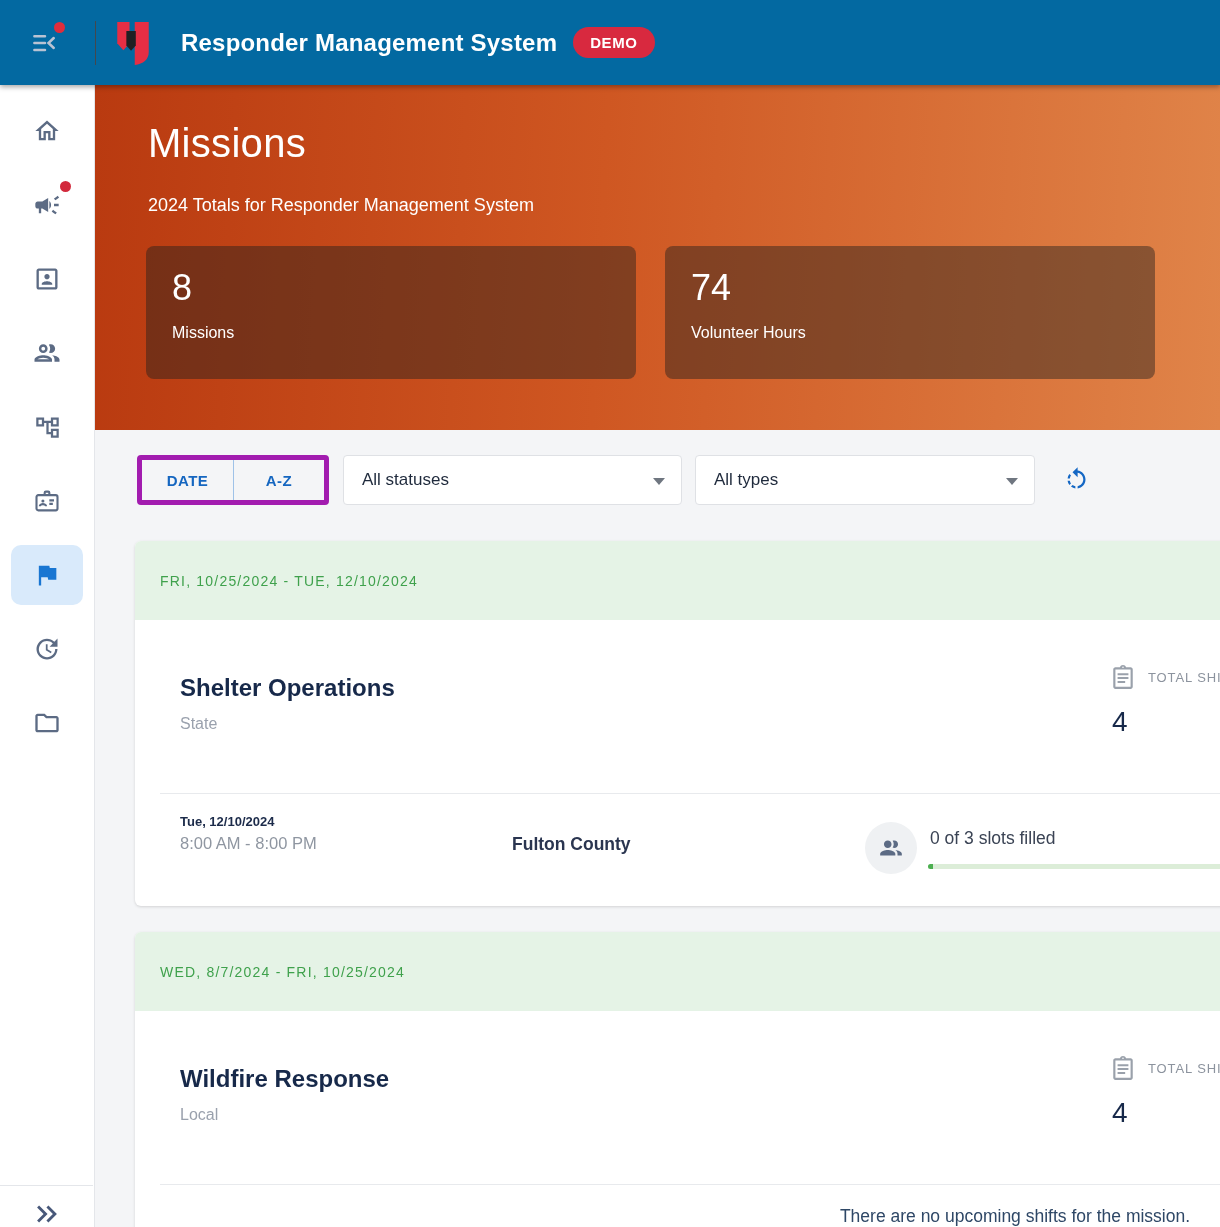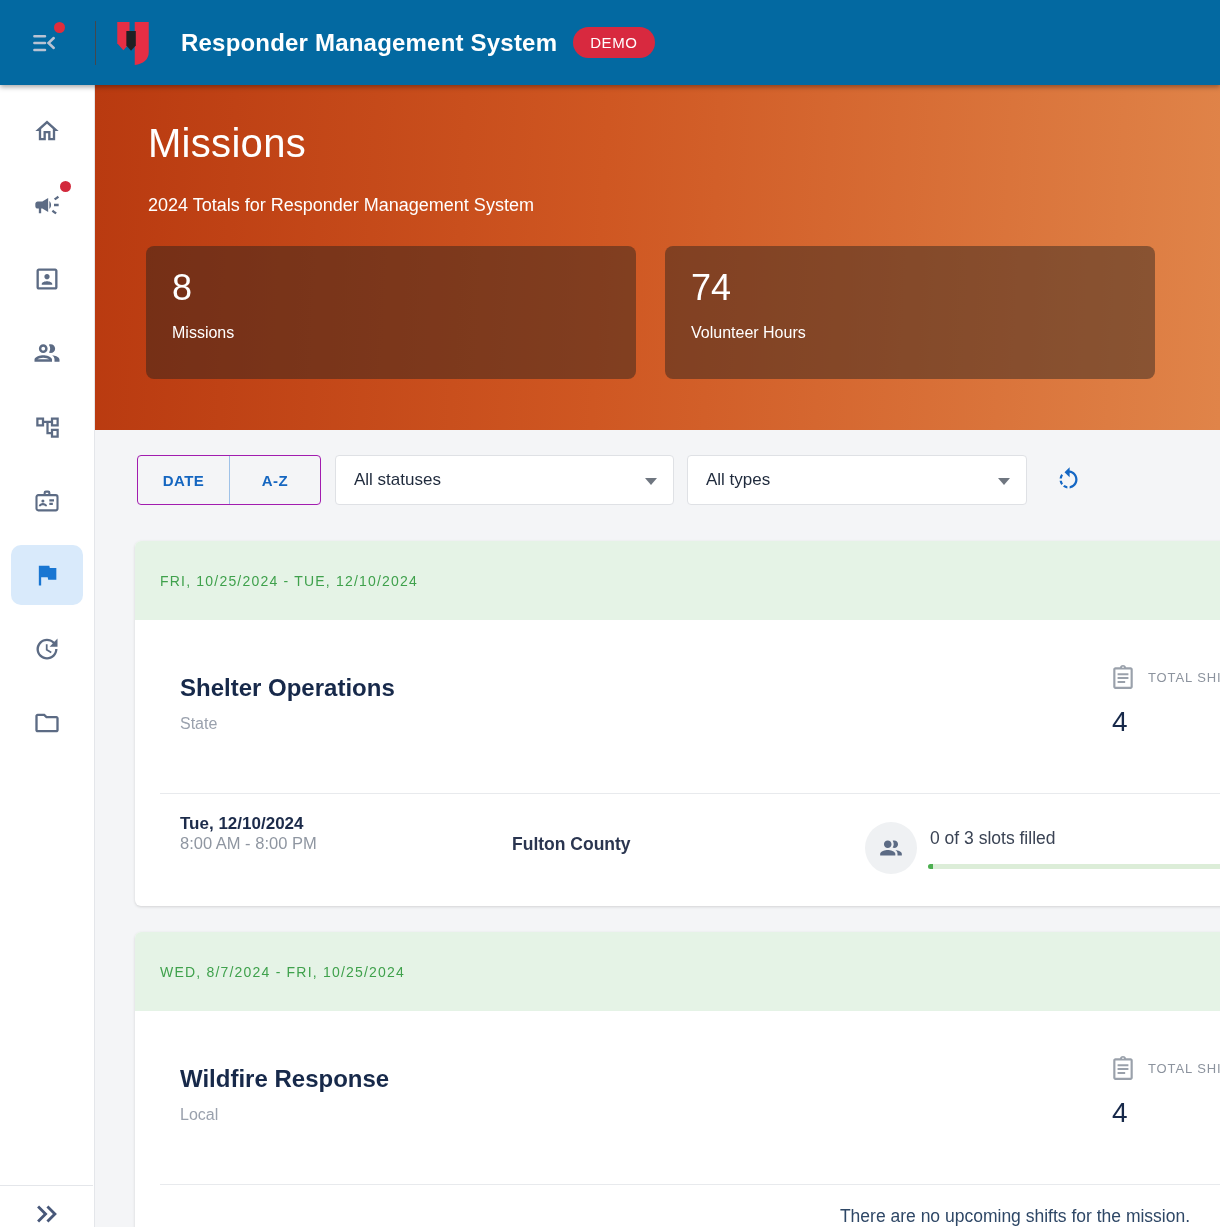--- a/index.html
+++ b/index.html
@@ -19,21 +19,21 @@
   .menu-btn { position:relative; width:60px; height:60px; margin-left:15px;
     background:transparent; border:none; cursor:pointer;
     display:flex; align-items:center; justify-content:center; }
   .menu-btn svg { color:#b9c3d3; }
   .menu-dot { position:absolute; top:9px; right:10px; width:11px; height:11px;
     border-radius:50%; background:#e02d3c; }
   .tb-divider { width:1px; height:44px; background:#44474d; margin-left:20px; }
   .logo { margin-left:16px; display:flex; align-items:center; }
   .app-title { color:#fff; font-size:24px; font-weight:700; margin-left:27px; letter-spacing:.2px; }
   .demo-badge { margin-left:16px; background:#d8293f; color:#fff; font-size:15px;
-    font-weight:400; letter-spacing:.6px; padding:7px 17px; border-radius:17px; }
+    font-weight:700; letter-spacing:.6px; padding:7px 17px; border-radius:17px; }
   
   .sidebar {
     position:absolute; left:0; top:85px; bottom:0; width:95px; background:#fff;
     border-right:1px solid #e4e6ea; display:flex; flex-direction:column;
     align-items:center; padding-top:16px; z-index:5;
   }
   .nav-item { position:relative; width:72px; height:60px; border:none; background:transparent;
     border-radius:10px; display:flex; align-items:center; justify-content:center; cursor:pointer; }
   .nav-item { margin-bottom:14px; color:#5c6b84; }
   .nav-item.selected { background:#d9eafb; color:#1976d2; }
@@ -53,21 +53,21 @@
   .hero-title { font-size:40px; font-weight:400; letter-spacing:.3px; }
   .hero-sub { font-size:18px; margin-top:29px; font-weight:400; }
   .stat-row { display:flex; gap:29px; margin-top:30px; margin-left:-2px; }
   .stat-card { width:490px; height:133px; border-radius:8px;
     background:rgba(33,30,28,.45); padding:22px 26px; }
   .stat-value { font-size:36px; font-weight:400; line-height:1.1; }
   .stat-label { font-size:16px; margin-top:16px; }
   
   .filter-bar { position:absolute; left:95px; top:430px; width:1125px; height:110px;
     display:flex; align-items:flex-start; padding:25px 0 0 42px; }
-  .sort-group { display:flex; border:1px solid #a21caf; border-radius:4px; height:50px; overflow:hidden; }
+  .sort-group { display:flex; border:5px solid #a21caf; border-radius:4px; height:50px; overflow:hidden; }
   .sort-btn { width:91px; border:none; background:transparent; color:#1566c0;
     font-family:"Liberation Sans",sans-serif; font-size:15px; font-weight:700;
     letter-spacing:.5px; cursor:pointer; }
   .sort-btn + .sort-btn { border-left:1px solid #9fc2e8; }
   .select { position:relative; height:50px; background:#fff; border:1px solid #dfe1e5;
     border-radius:4px; display:flex; align-items:center; padding-left:18px;
     font-size:17px; color:#1f2a3c; cursor:pointer; }
   .select-status { width:339px; margin-left:14px; }
   .select-type { width:340px; margin-left:13px; }
   .caret { position:absolute; right:16px; top:22px; width:0; height:0;
@@ -83,21 +83,21 @@
     padding-left:25px; color:#3fa14c; font-size:14px; font-weight:500; letter-spacing:1.2px; }
   .card-body { position:relative; height:173px; padding:54px 0 0 45px; }
   .mission-name { font-size:24px; font-weight:700; color:#17294a; }
   .mission-level { font-size:16px; color:#9aa1ad; margin-top:13px; }
   .total-block { position:absolute; left:975px; top:44px; }
   .total-head { display:flex; align-items:center; gap:12px; color:#9aa1ab; }
   .total-label { font-size:13px; color:#8c939e; letter-spacing:.9px; }
   .total-value { font-size:28px; color:#17294a; margin-top:16px; margin-left:2px; }
   .card-divider { border-top:1px solid #e8eaed; margin-left:25px; }
   .shift-row { position:relative; height:112px; }
-  .shift-date { position:absolute; left:45px; top:20px; font-size:17px; font-weight:700; color:#1c2b4a; }
+  .shift-date { position:absolute; left:45px; top:20px; font-size:13px; font-weight:700; color:#1c2b4a; }
   .shift-time { position:absolute; left:45px; top:40px; font-size:16.5px; color:#8f96a1; }
   .shift-loc  { position:absolute; left:377px; top:40px; font-size:17.5px; color:#2a3550;font-weight:bold; }
   .slot-avatar { position:absolute; left:730px; top:28px; width:52px; height:52px;
     border-radius:50%; background:#eff1f3; display:flex; align-items:center;
     justify-content:center; color:#5c6b84; }
   .slot-text { position:absolute; left:795px; top:34px; font-size:17.5px; color:#3a4354; }
   .progress { position:absolute; left:793px; top:70px; width:740px; height:5px;
     background:#dcedd8; border-radius:3px; overflow:hidden; }
   .progress-fill { height:5px; background:#4caf50; }
   .empty-row { height:80px; border-top:0; padding-top:21px; text-align:center; }

